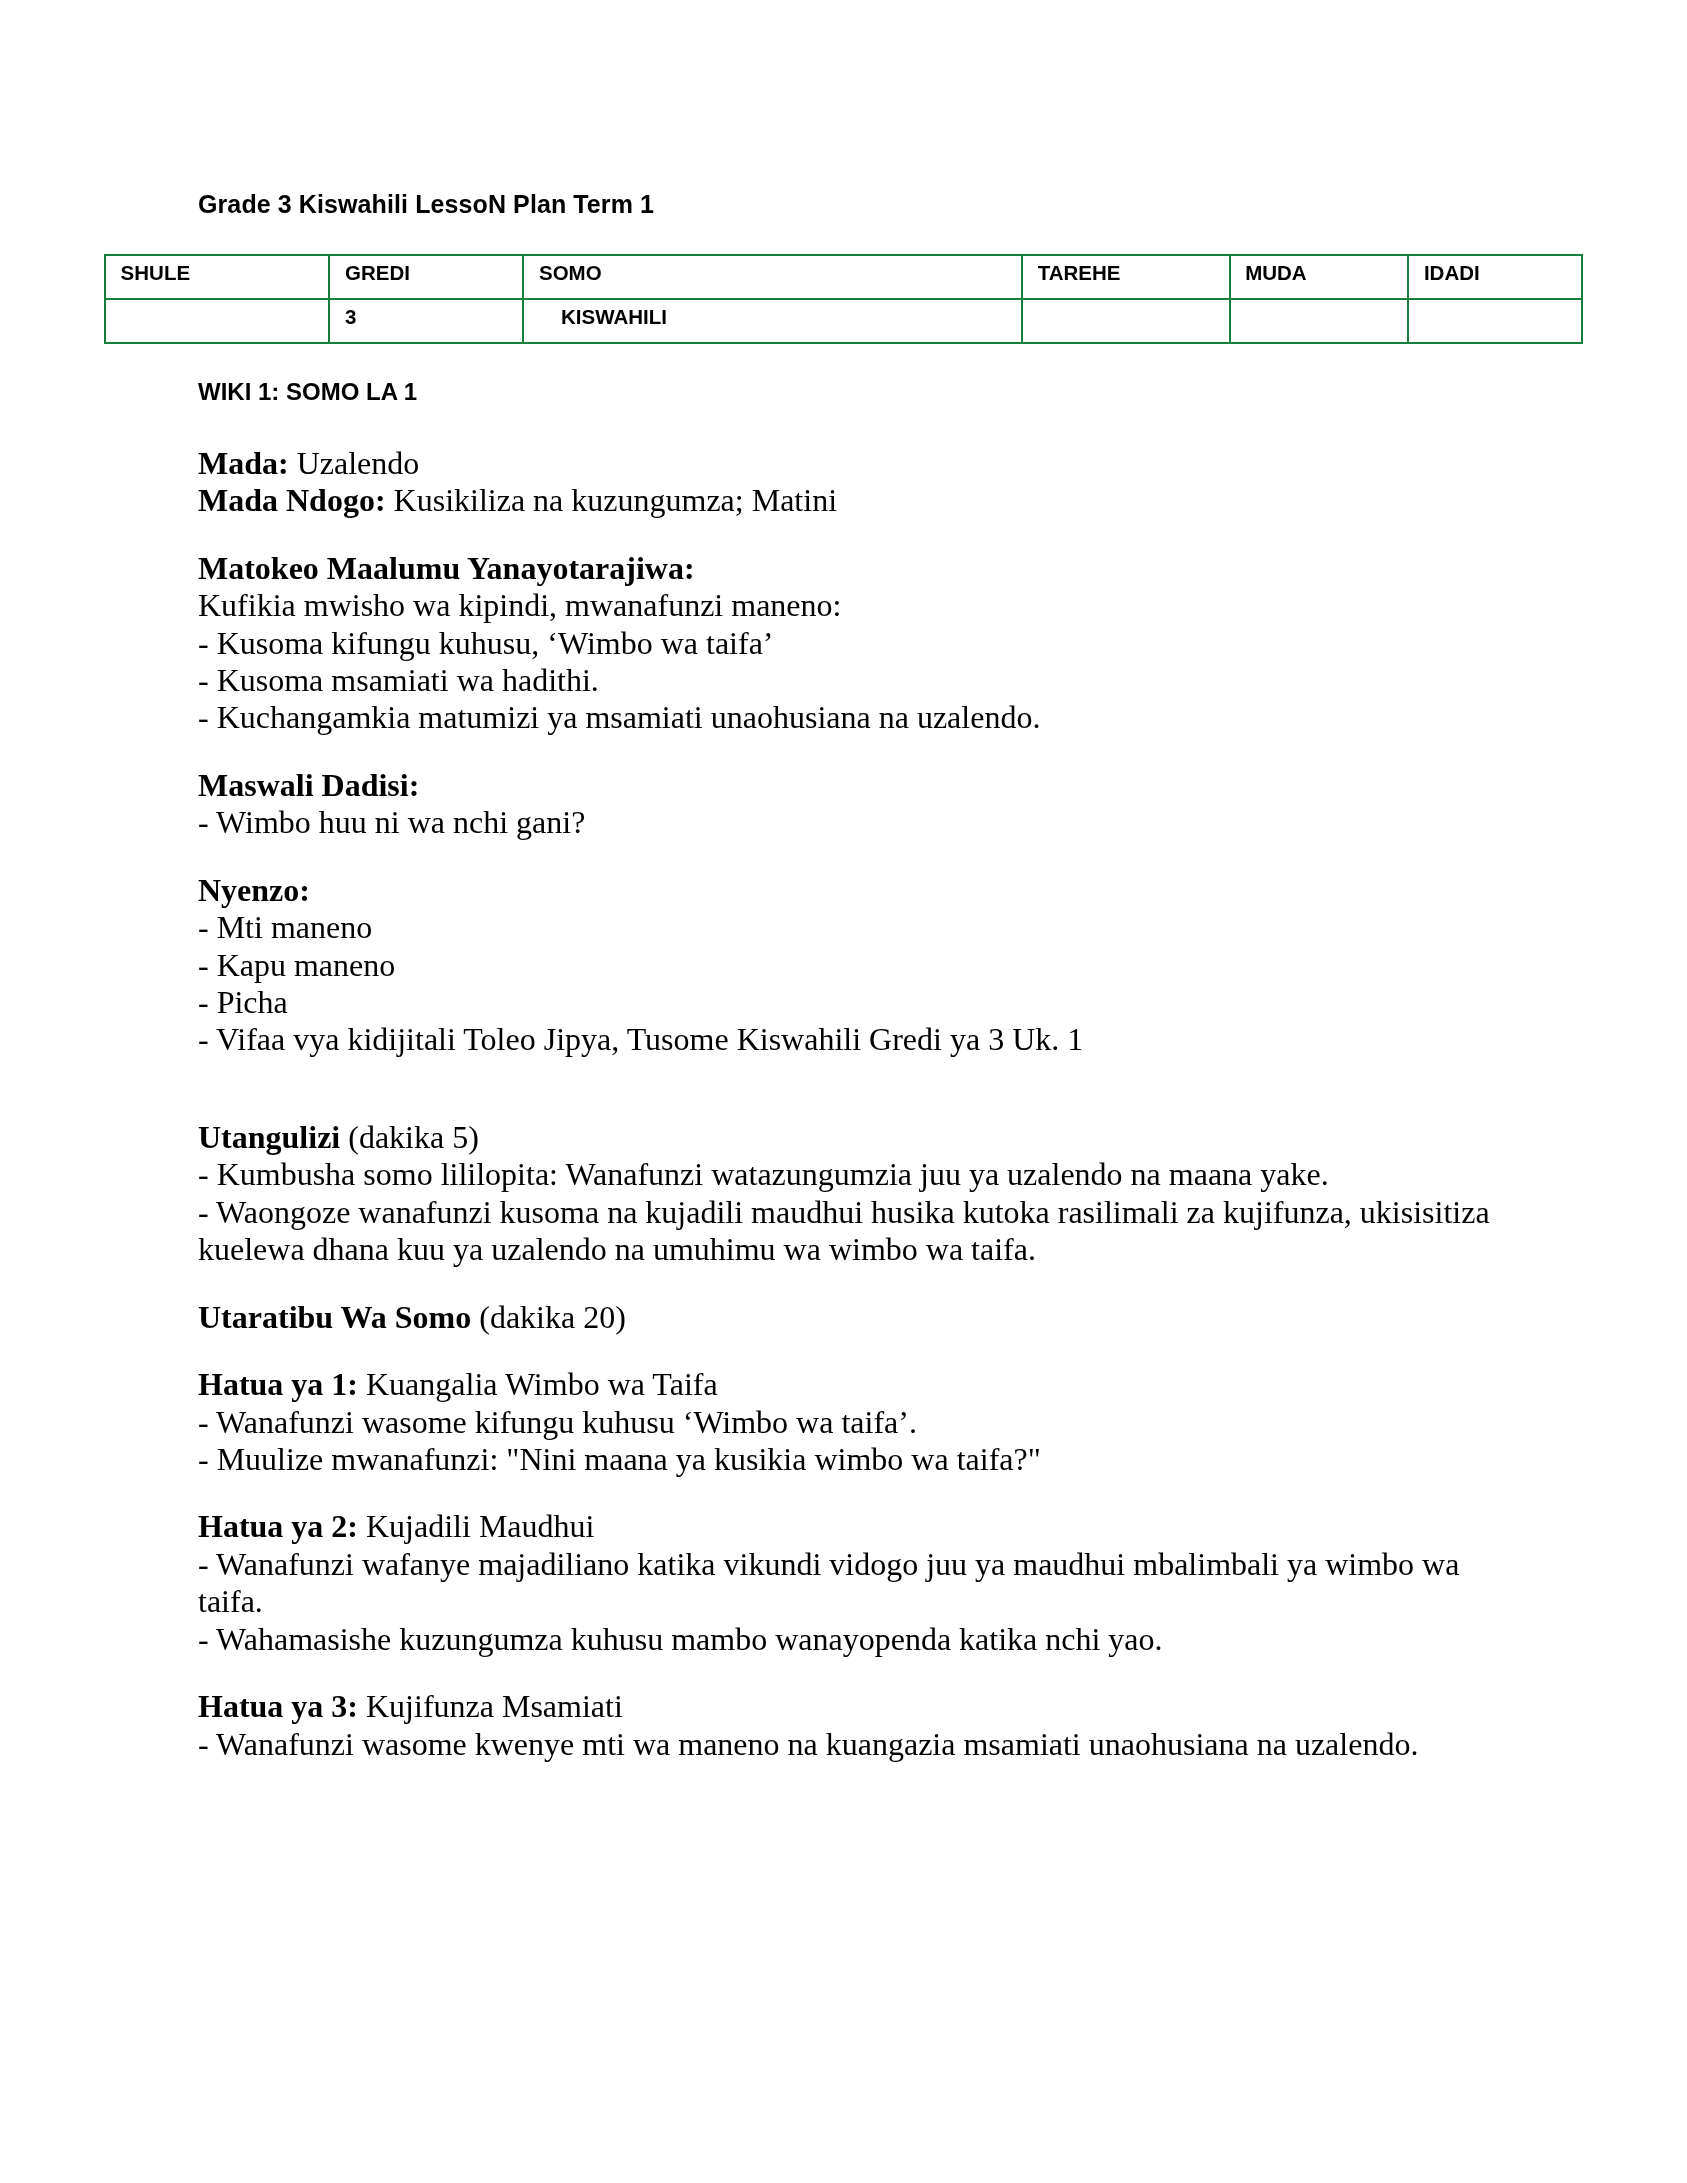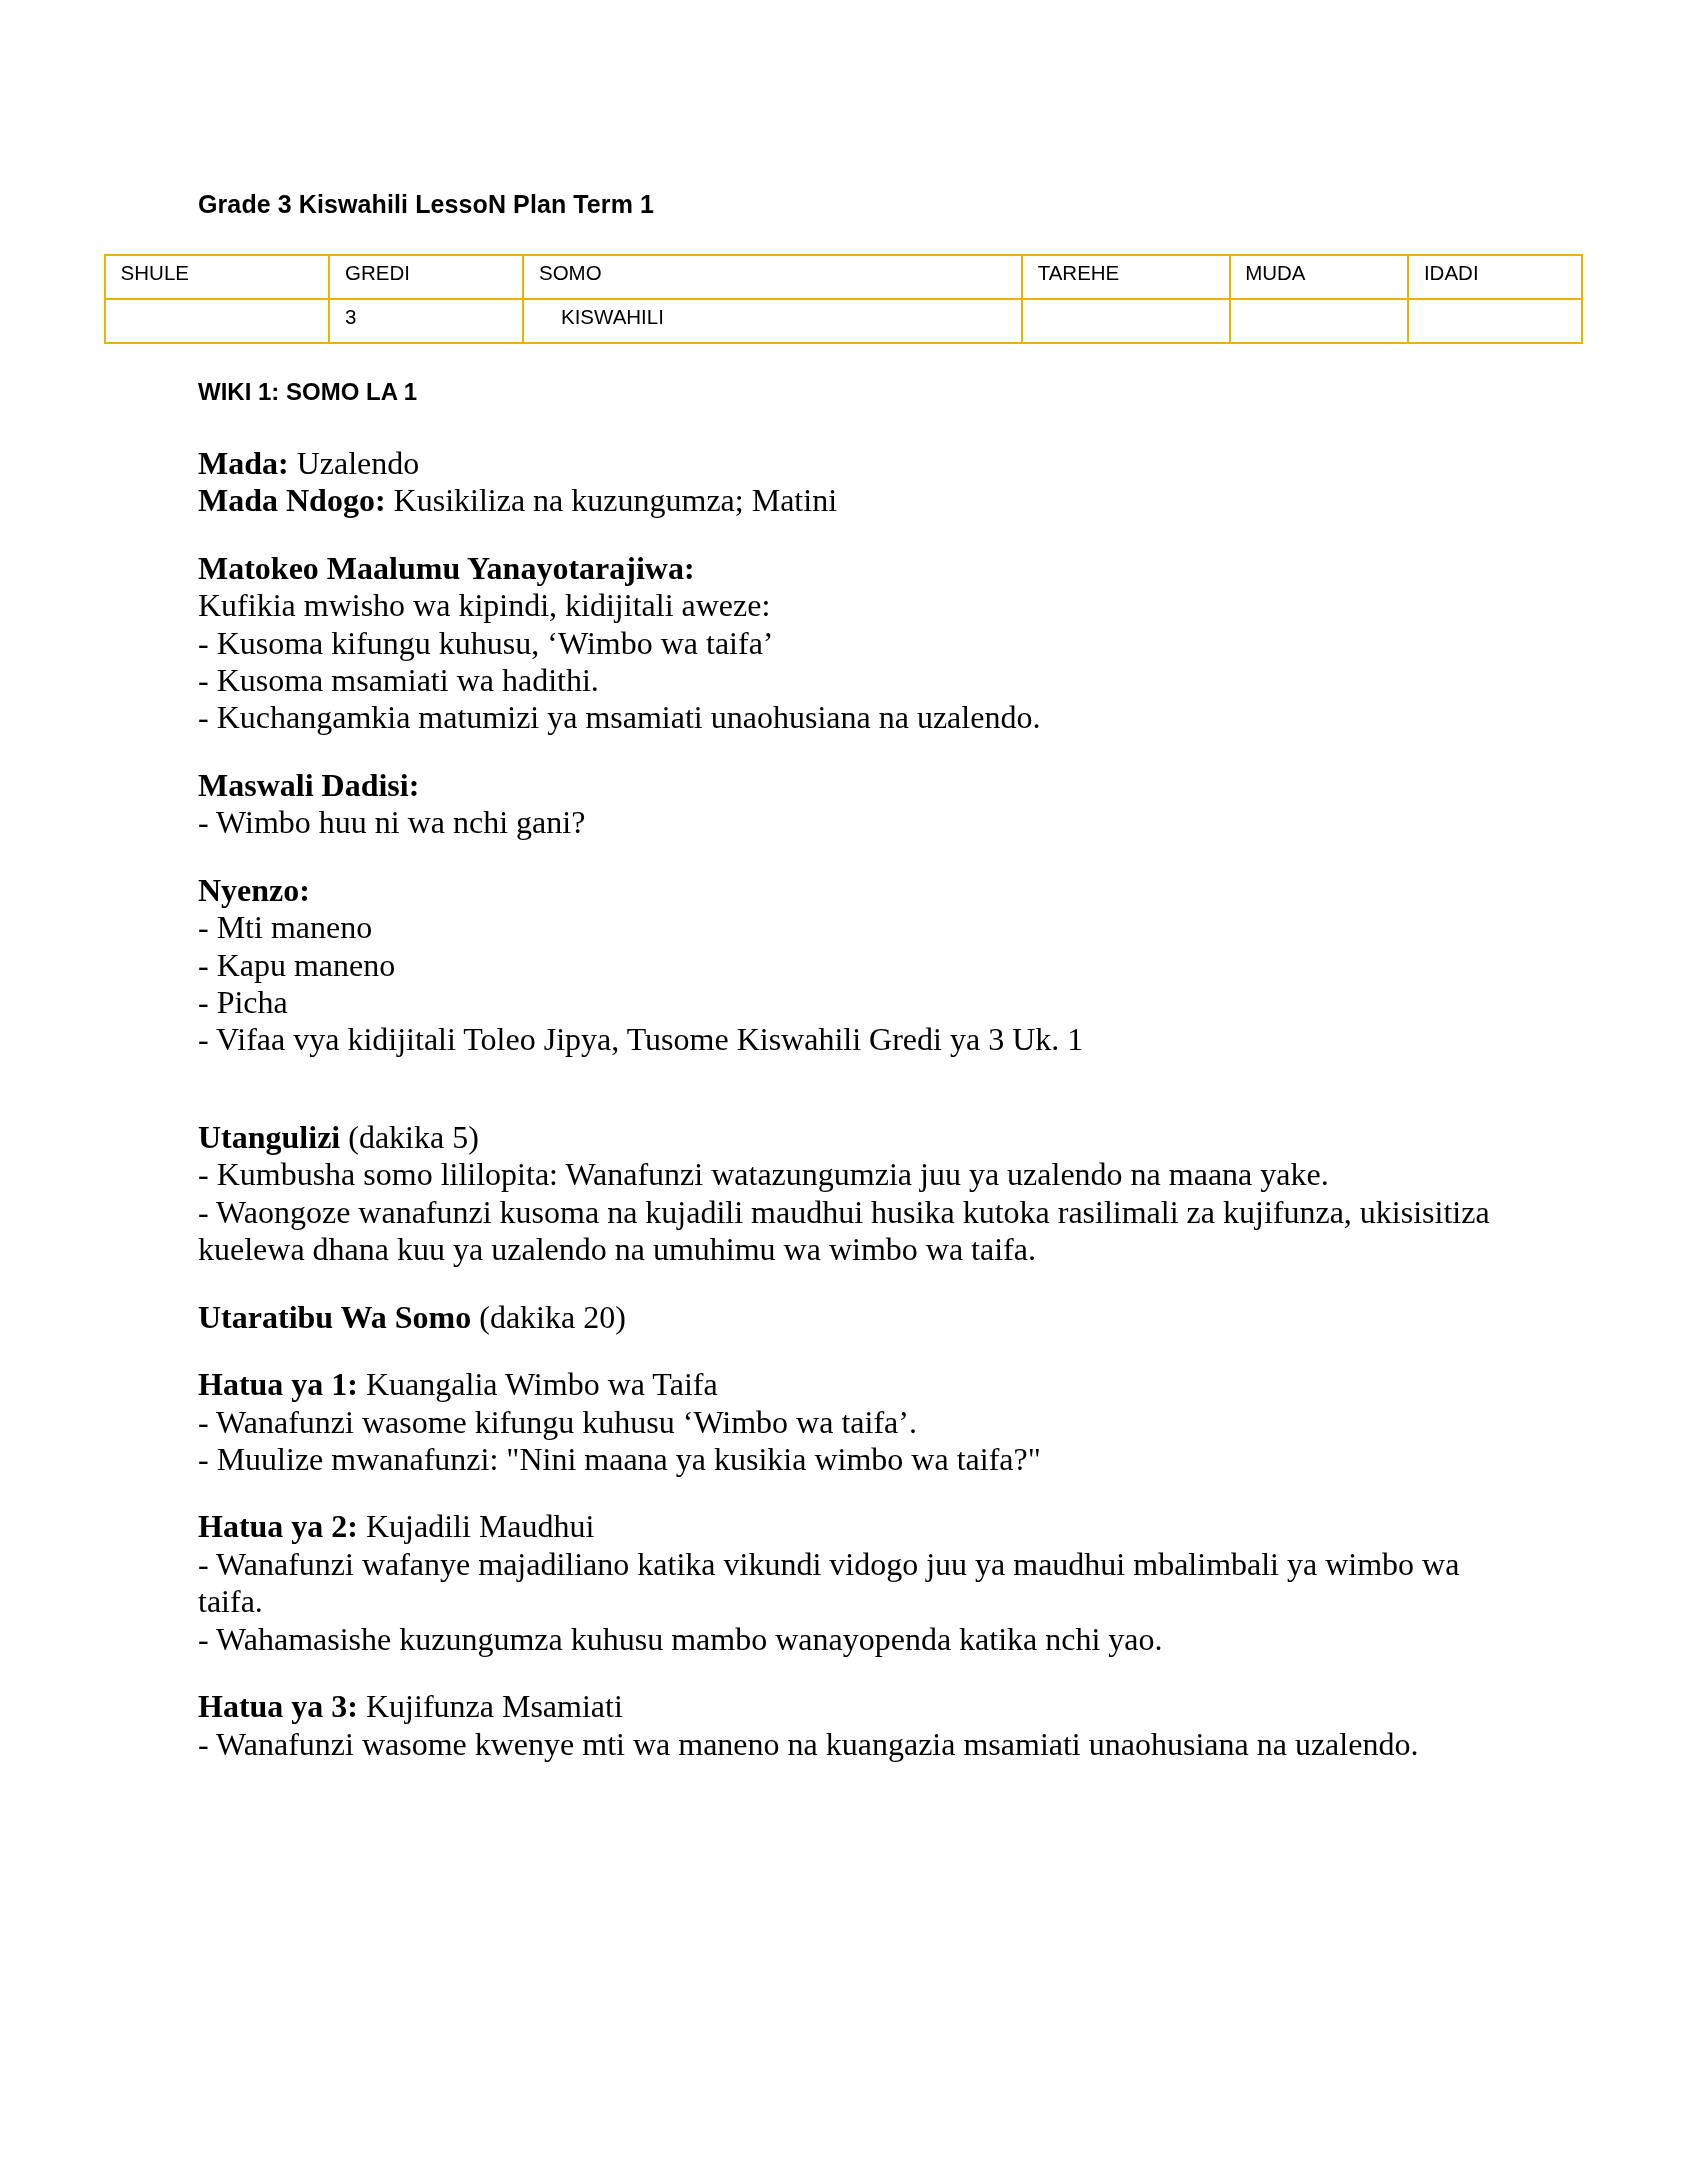--- a/index.html
+++ b/index.html
@@ -41,24 +41,24 @@
     width: 1479px;
   }
   table.info-table {
     border-collapse: collapse;
     width: 100%;
     table-layout: fixed;
     font-family: "Liberation Sans", "DejaVu Sans", sans-serif;
     font-size: 20.5px;
   }
   table.info-table td {
-    border: 2px solid #eab308;
+    border: 2px solid #15803d;
     padding: 5.3px 0 6.6px 14.6px;
     vertical-align: top;
-    font-weight: normal;
+    font-weight: bold;
     height: 30px;
   }
   table.info-table td.empty-cell { padding-left: 14.6px; }
   .col-shule  { width: 116px; }
   .col-gredi  { width: 98px; }
   .col-somo   { width: 278px; }
   .col-tarehe { width: 106px; }
   .col-muda   { width: 89px; margin-left: 40px; }
   .col-idadi  { width: 86px; margin-left: 28px; }
   .somo-value { padding-left: 22px; display: inline-block; }
@@ -120,21 +120,21 @@
     <div class="wiki-heading">WIKI 1: SOMO LA 1</div>
 
     <div class="gap-xl"></div>
 
     <p class="ln"><b>Mada:</b><span> Uzalendo</span></p>
     <p class="ln"><b>Mada Ndogo:</b><span> Kusikiliza na kuzungumza; Matini</span></p>
 
     <div class="gap-m"></div>
 
     <p class="ln"><b>Matokeo Maalumu Yanayotarajiwa:</b></p>
-    <p class="ln">Kufikia mwisho wa kipindi, kidijitali aweze:</p>
+    <p class="ln">Kufikia mwisho wa kipindi, mwanafunzi maneno:</p>
     <p class="ln">- Kusoma kifungu kuhusu, ‘Wimbo wa taifa’</p>
     <p class="ln">- Kusoma msamiati wa hadithi.</p>
     <p class="ln">- Kuchangamkia matumizi ya msamiati unaohusiana na uzalendo.</p>
 
     <div class="gap-m"></div>
 
     <p class="ln"><b>Maswali Dadisi:</b></p>
     <p class="ln">- Wimbo huu ni wa nchi gani?</p>
 
     <div class="gap-m"></div>

